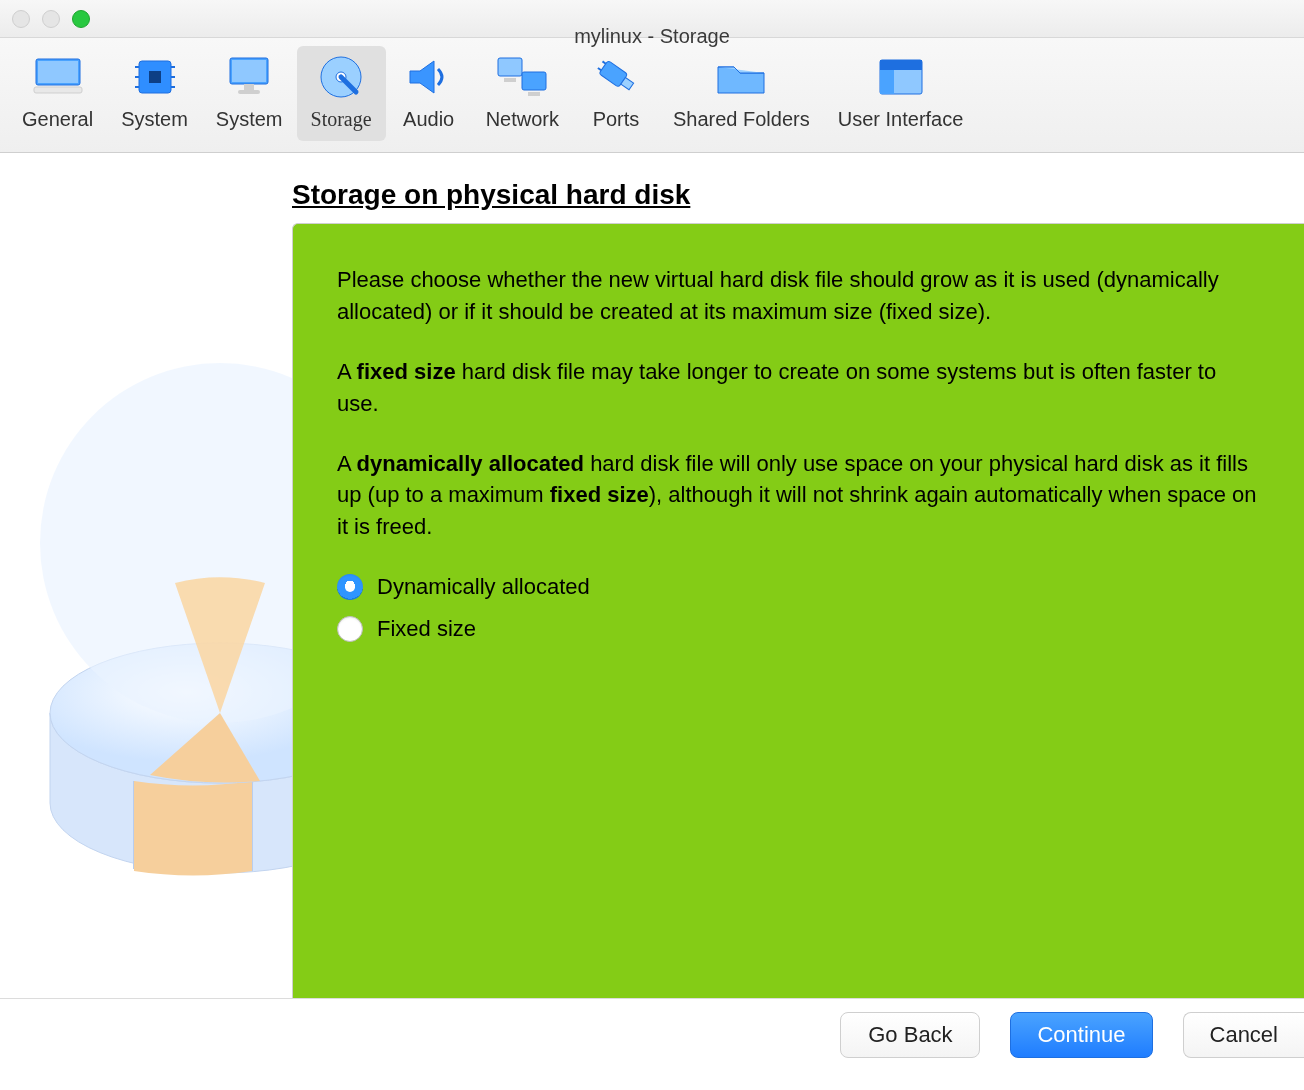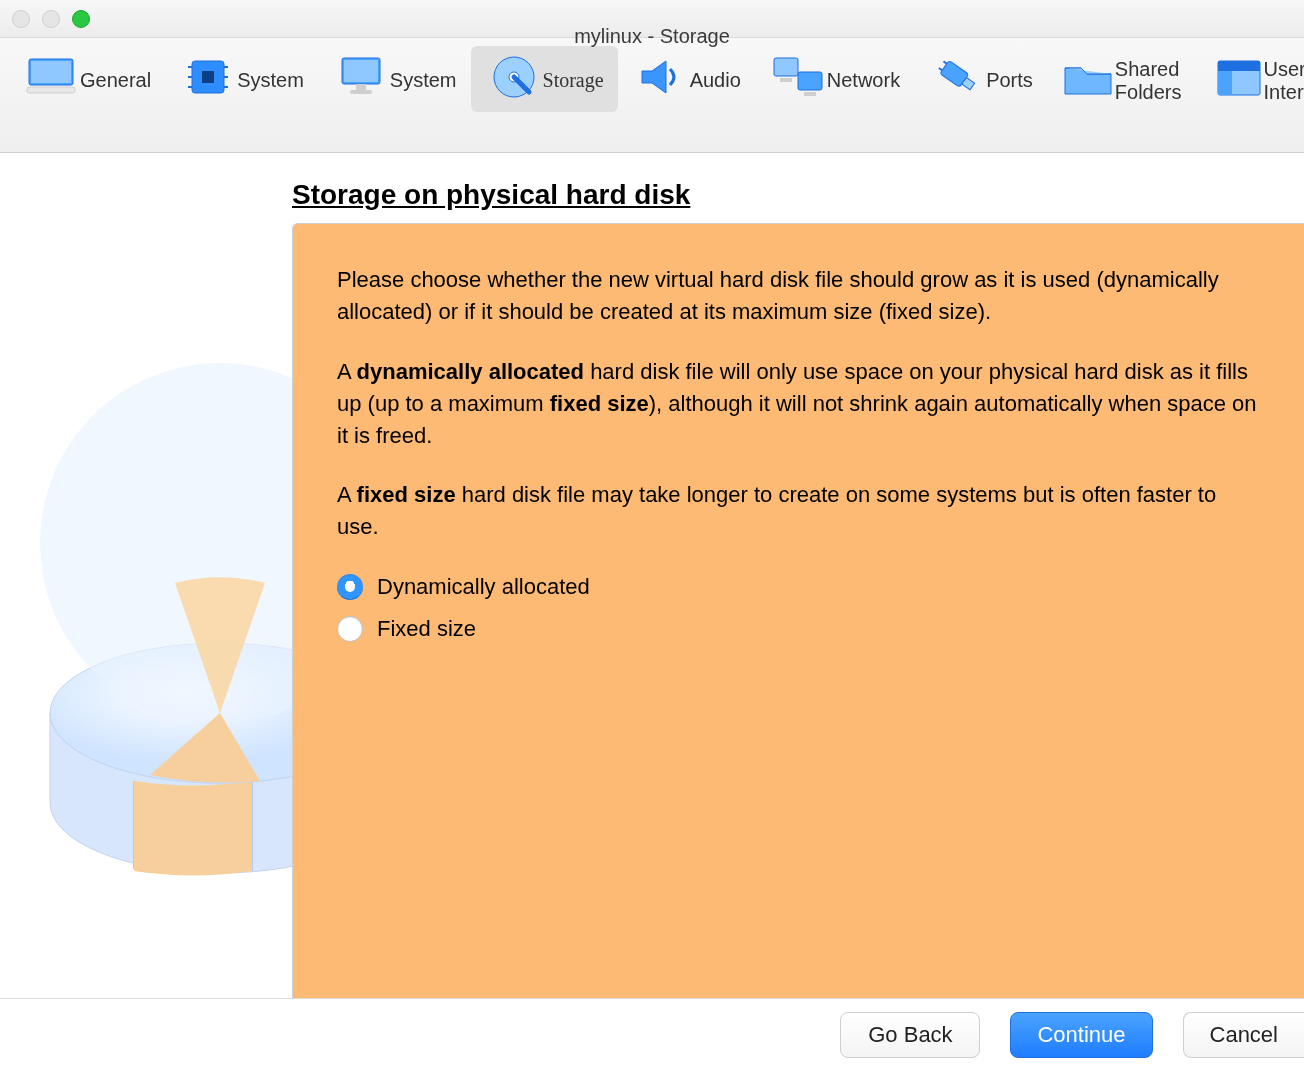--- a/index.html
+++ b/index.html
@@ -20,41 +20,41 @@
   .titlebar .title { font-size:20px; color:#3a3a3a;margin-top:36px; }
   
   .toolbar {
     height:115px;
     background: linear-gradient(#f8f8f8,#efefef);
     border-bottom:1px solid #cfcfcf;
     display:flex; align-items:flex-start;
     padding:8px 8px 0 8px;
   }
   .tool {
-    display:flex; align-items:center;
+    display:flex; flex-direction:column; align-items:center;
     padding:6px 14px 10px 14px;
     border-radius:6px;
     cursor:default;
   }
   .tool.active { background:#e0e0e0;font-family:Liberation Serif, serif; }
   .tool .ico { width:58px; height:50px; display:flex; align-items:center; justify-content:center; }
   .tool .lbl { font-size:20px; color:#333; margin-top:6px; }
   
   .content {
     position:relative;
     height: calc(1090px - 38px - 115px - 92px);
     overflow:hidden;
     padding:20px 0 0 0;
     text-decoration:underline;
   }
   .heading { font-size:28px; font-weight:700; margin:6px 0 18px 292px; }
   .panel {
     position:absolute;
     left:292px; right:0; top:70px; bottom:0;
-    background:#fdba74;
+    background:#84cc16;
     border:1px solid #cfcfcf;
     border-right:none; border-bottom:none;
     border-radius:6px 0 0 0;
     padding:40px 46px 40px 44px;
     font-size:22px; line-height:1.45;
     z-index:2;
   }
   .panel p { margin-bottom:28px; }
   .panel strong { font-weight:700; }
   .options { margin-top:6px; }
@@ -248,24 +248,24 @@
       <ellipse cx="190" cy="260" rx="180" ry="180" fill="#eaf2ff" opacity="0.65"></ellipse>
 
       <path d="M190 430 L120 492 A170 70 0 0 0 230 498 Z" fill="#f6cf9c"></path>
       <path d="M190 430 L145 300 A180 180 0 0 1 235 300 Z" fill="#f9d7a6" opacity="0.9"></path>
     </svg>
   </div>
 
   <div class="panel">
     <p>Please choose whether the new virtual hard disk file should grow as it is used (dynamically allocated) or if it should be created at its maximum size (fixed size).</p>
     <p>
-      <span>A </span><strong>dynamically allocated</strong><span> hard disk file will only use space on your physical hard disk as it fills up (up to a maximum </span><strong>fixed size</strong><span>), although it will not shrink again automatically when space on it is freed.</span>
+      <span>A </span><strong>fixed size</strong><span> hard disk file may take longer to create on some systems but is often faster to use.</span>
     </p>
     <p>
-      <span>A </span><strong>fixed size</strong><span> hard disk file may take longer to create on some systems but is often faster to use.</span>
+      <span>A </span><strong>dynamically allocated</strong><span> hard disk file will only use space on your physical hard disk as it fills up (up to a maximum </span><strong>fixed size</strong><span>), although it will not shrink again automatically when space on it is freed.</span>
     </p>
 
     <div class="options">
       <div class="opt">
         <span class="radio checked"></span>
         <span class="lbl">Dynamically allocated</span>
       </div>
       <div class="opt">
         <span class="radio"></span>
         <span class="lbl">Fixed size</span>

